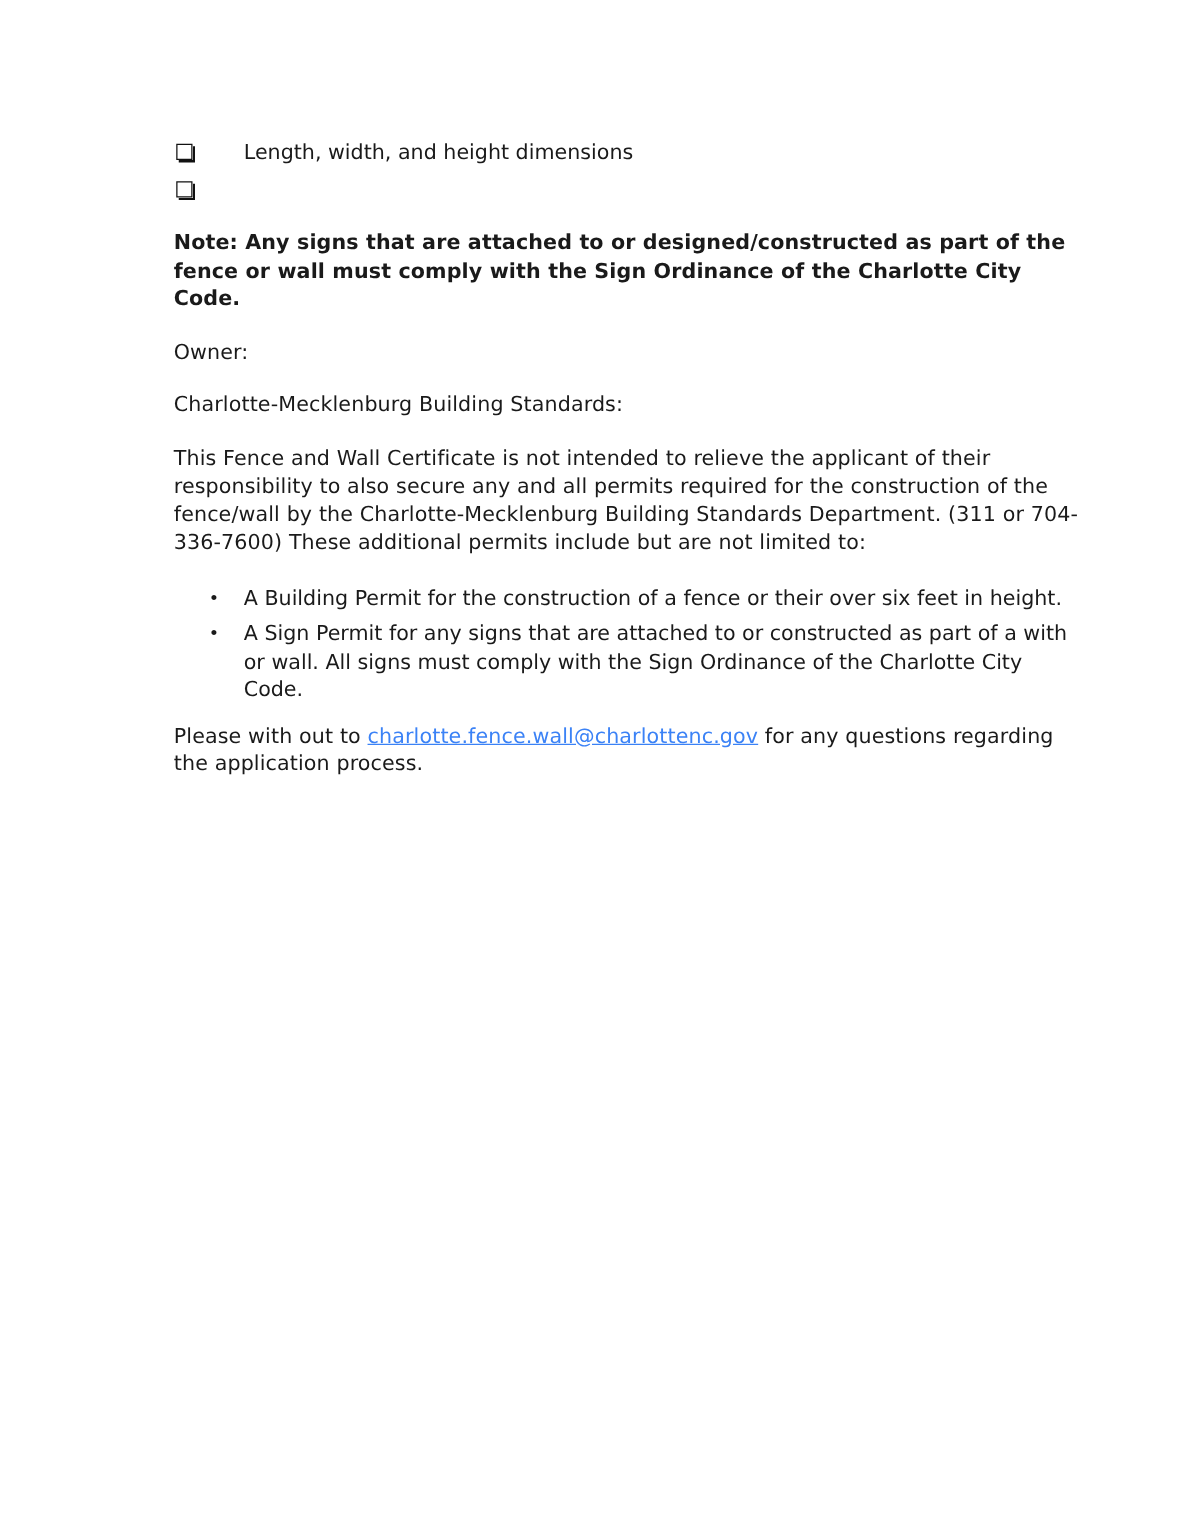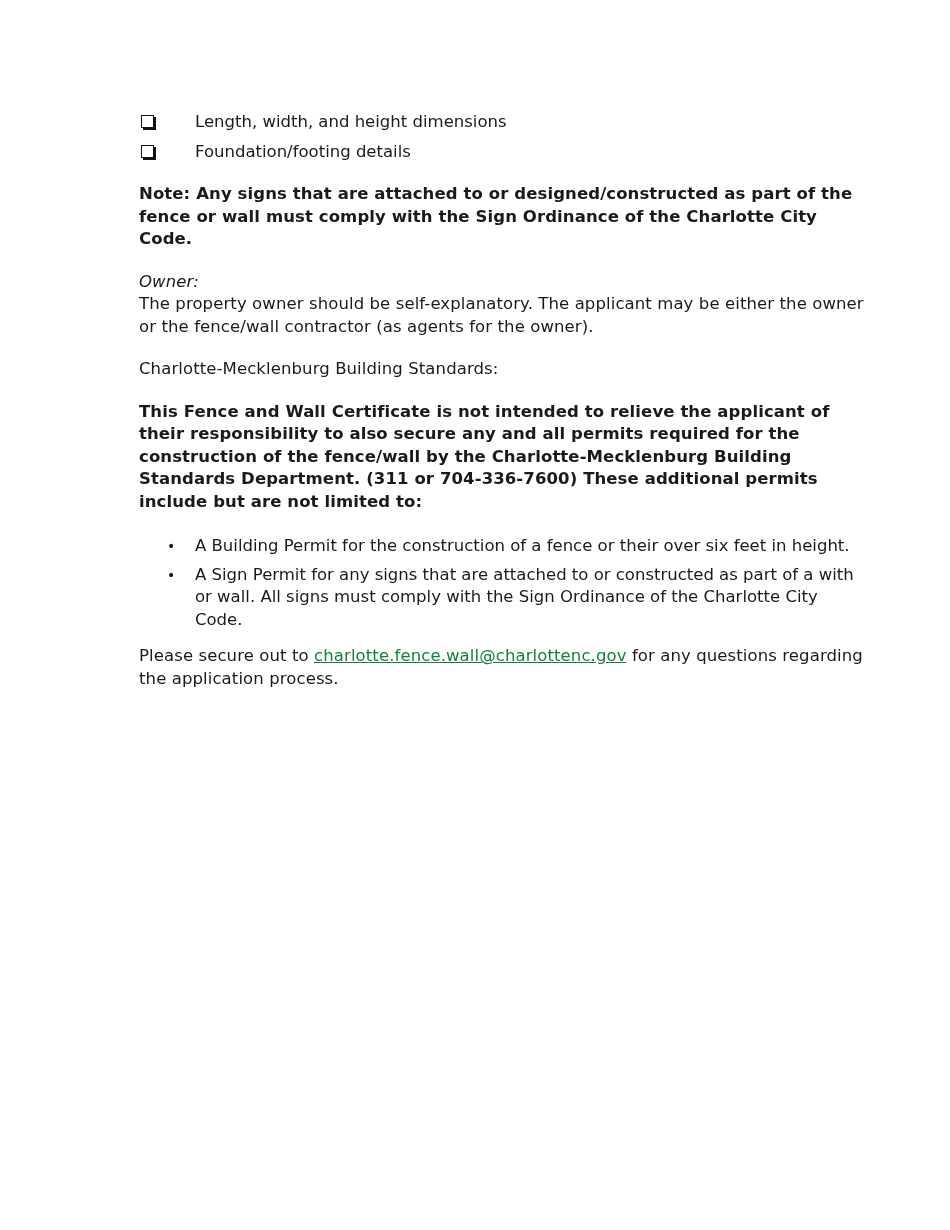--- a/index.html
+++ b/index.html
@@ -5,55 +5,53 @@
   html, body { margin: 0; padding: 0; background: #ffffff; }
   body { width: 950px; height: 1230px; position: relative; overflow: hidden;
          font-family: "DejaVu Sans", sans-serif; color: #1a1a1a; font-size: 16.5px; }
   .page { position: absolute; left: 111px; top: 111px; width: 725px; margin-left: 28px; }
   .check-row { display: flex; align-items: baseline; height: 30px; line-height: 22px; }
   .check-box { width: 56px; flex: none; font-size: 16px; position: relative; }
   .check-box span.box { display: inline-block; width: 11px; height: 11px; border: 1.6px solid #111;
         box-shadow: 2px 2px 0 #111; position: relative; top: 1px; left: 2px; }
   p { margin: 0; line-height: 22.5px; letter-spacing: 0.1px; }
   .note { margin-top: 12px; font-weight: bold; }
-  .owner-h { margin-top: 20px; font-style: italic; }
+  .owner-h { margin-top: 20px; }
   .cmbs-h { margin-top: 20px; }
-  .cmbs-body { margin-top: 20px; font-weight: bold; }
+  .cmbs-body { margin-top: 20px; }
   ul { list-style: none; margin: 22px 0 0 0; padding: 0; }
   li { display: flex; line-height: 22.5px; margin-bottom: 6px; }
   li .bullet { width: 56px; flex: none; padding-left: 28px; box-sizing: border-box; font-size: 14px; }
   .contact { margin-top: 14px; }
-  a { color: #15803d; text-decoration: underline; }
+  a { color: #3b82f6; text-decoration: underline; }
 </style>
 </head>
 <body>
 
 <div class="page">
   <div class="check-row">
     <div class="check-box"><span class="box"></span></div>
     <span>Length, width, and height dimensions</span>
   </div>
   <div class="check-row">
     <div class="check-box"><span class="box"></span></div>
-    <span>Foundation/footing details</span>
   </div>
 
   <p class="note">Note: Any signs that are attached to or designed/constructed as part of the fence or wall must comply with the Sign Ordinance of the Charlotte City Code.</p>
 
   <p class="owner-h">Owner:</p>
-  <p>The property owner should be self-explanatory. The applicant may be either the owner or the fence/wall contractor (as agents for the owner).</p>
 
   <p class="cmbs-h">Charlotte-Mecklenburg Building Standards:</p>
   <p class="cmbs-body">This Fence and Wall Certificate is not intended to relieve the applicant of their responsibility to also secure any and all permits required for the construction of the fence/wall by the Charlotte-Mecklenburg Building Standards Department. (311 or 704-336-7600) These additional permits include but are not limited to:</p>
 
   <ul>
     <li>
       <span class="bullet">•</span>
       <span>A Building Permit for the construction of a fence or their over six feet in height.</span>
     </li>
     <li>
       <span class="bullet">•</span>
       <span>A Sign Permit for any signs that are attached to or constructed as part of a with or wall. All signs must comply with the Sign Ordinance of the Charlotte City Code.</span>
     </li>
   </ul>
 
-  <p class="contact"><span>Please secure out to </span><a href="charlotte.fence.wall@charlottenc.gov">charlotte.fence.wall@charlottenc.gov</a><span> for any questions regarding the application process.</span></p>
+  <p class="contact"><span>Please with out to </span><a href="charlotte.fence.wall@charlottenc.gov">charlotte.fence.wall@charlottenc.gov</a><span> for any questions regarding the application process.</span></p>
 </div>
 
 </body></html>

